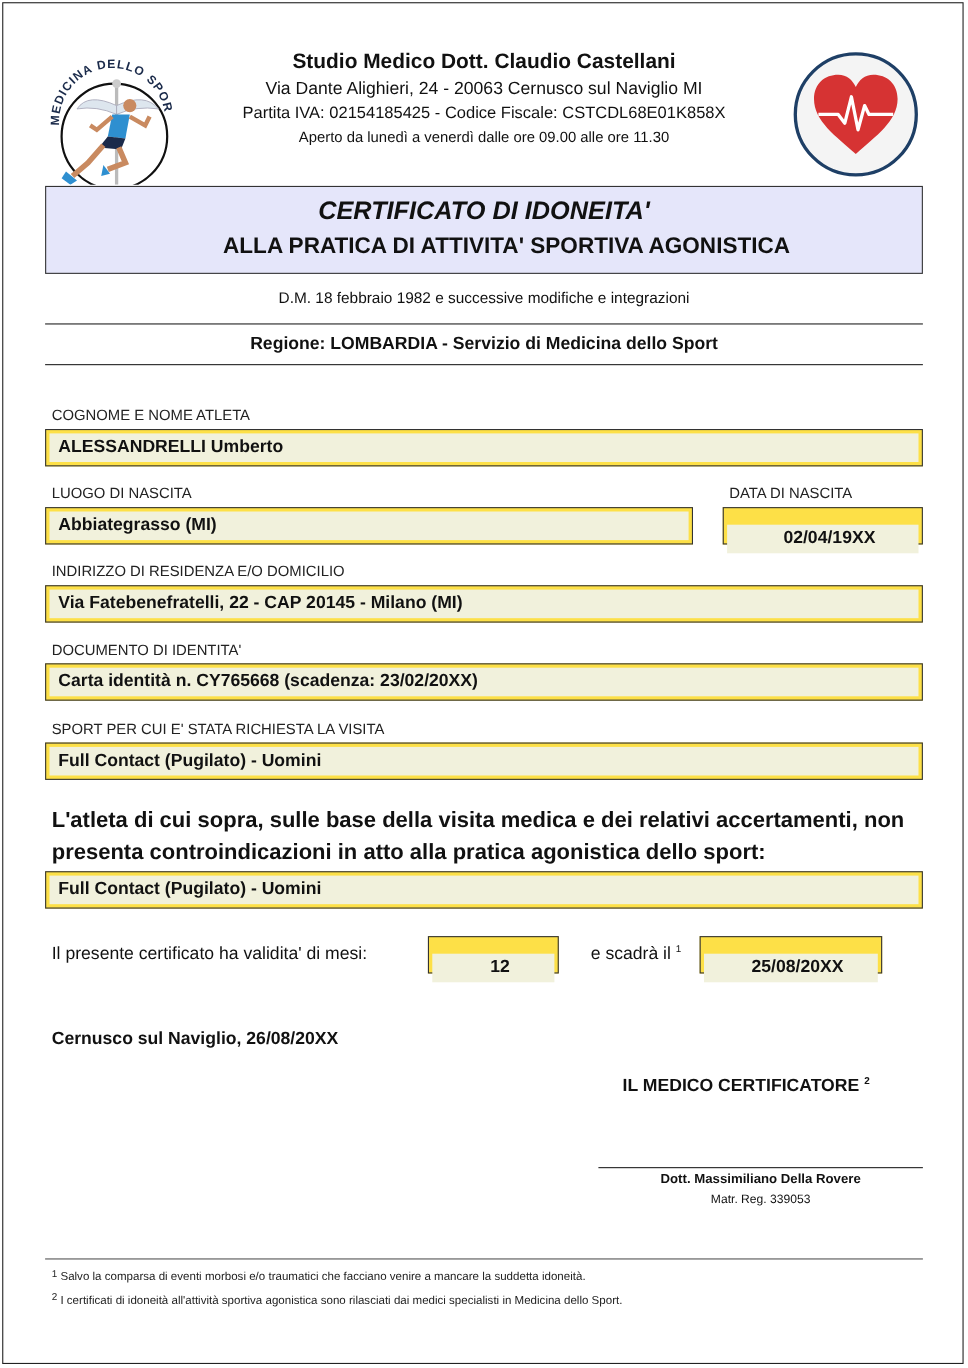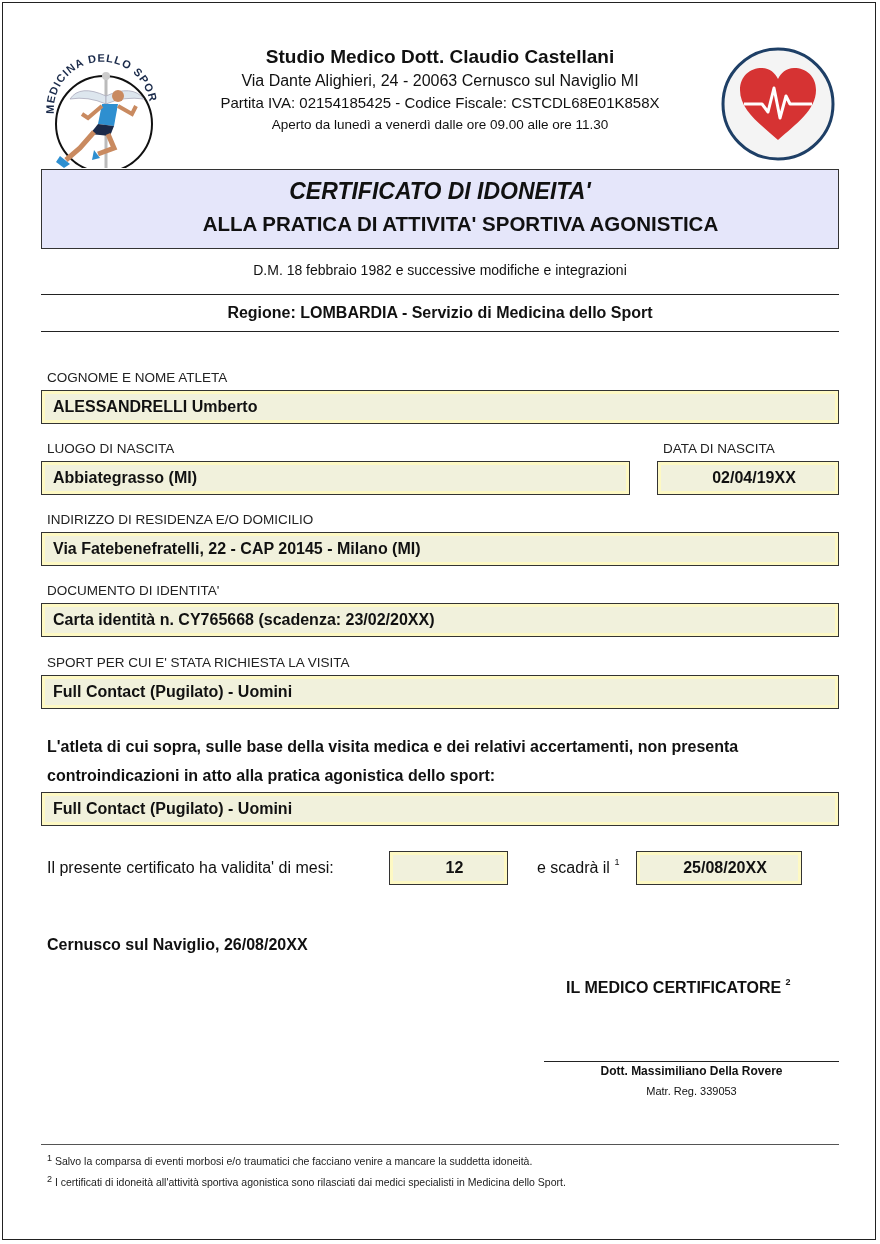--- a/index.html
+++ b/index.html
@@ -23,27 +23,27 @@
     .title-box .t2 { font-weight: bold; font-size: 20.5px; line-height: 34px; padding-left: 41px; }
 
     .dm { position: absolute; left: 41px; top: 262px; width: 798px; text-align: center; font-size: 14px; }
     .hr { position: absolute; left: 41px; width: 798px; height: 0; border-top: 1.5px solid #222; }
     .region { position: absolute; left: 41px; top: 304px; width: 798px; text-align: center;
               font-size: 16px; font-weight: bold; }
 
     
     .label { position: absolute; font-size: 13.5px; color: #222; }
     .field { position: absolute; height: 34px; border: 1.5px solid #333; box-sizing: border-box;
-             background: #fef9c3; padding: 3px; }
+             background: #fde047; padding: 3px; }
     .field .fill { width: 100%; height: 100%; background: #f1f1dc; box-sizing: border-box;
                    font-weight: bold; font-size: 16px; line-height: 26px; padding-left: 8px; }
-    .field .fill.center { text-align: center; padding-left: 12px; }
+    .field .fill.center { text-align: center; padding-left: 12px; margin-top: 12px; }
 
     .statement { position: absolute; left: 47px; top: 732px; width: 800px; font-weight: bold;
-                 font-size: 16px; line-height: 29px; }
+                 font-size: 20px; line-height: 29px; }
     .validity-label { position: absolute; left: 47px; top: 859px; font-size: 16px; }
     .expiry-label { position: absolute; left: 537px; top: 859px; font-size: 16px; }
     sup { font-size: 9px; vertical-align: top; position: relative; top: -2px; }
 
     .place-date { position: absolute; left: 47px; top: 936px; font-weight: bold; font-size: 16px; }
     .medico { position: absolute; left: 566px; top: 979px; font-weight: bold; font-size: 16px; }
     .sign-line { position: absolute; left: 544px; top: 1061px; width: 295px; border-top: 1.2px solid #222; }
     .doctor { position: absolute; left: 544px; top: 1064px; width: 295px; text-align: center;
               font-weight: bold; font-size: 12px; }
     .matr { position: absolute; left: 544px; top: 1085px; width: 295px; text-align: center; font-size: 11px; }

